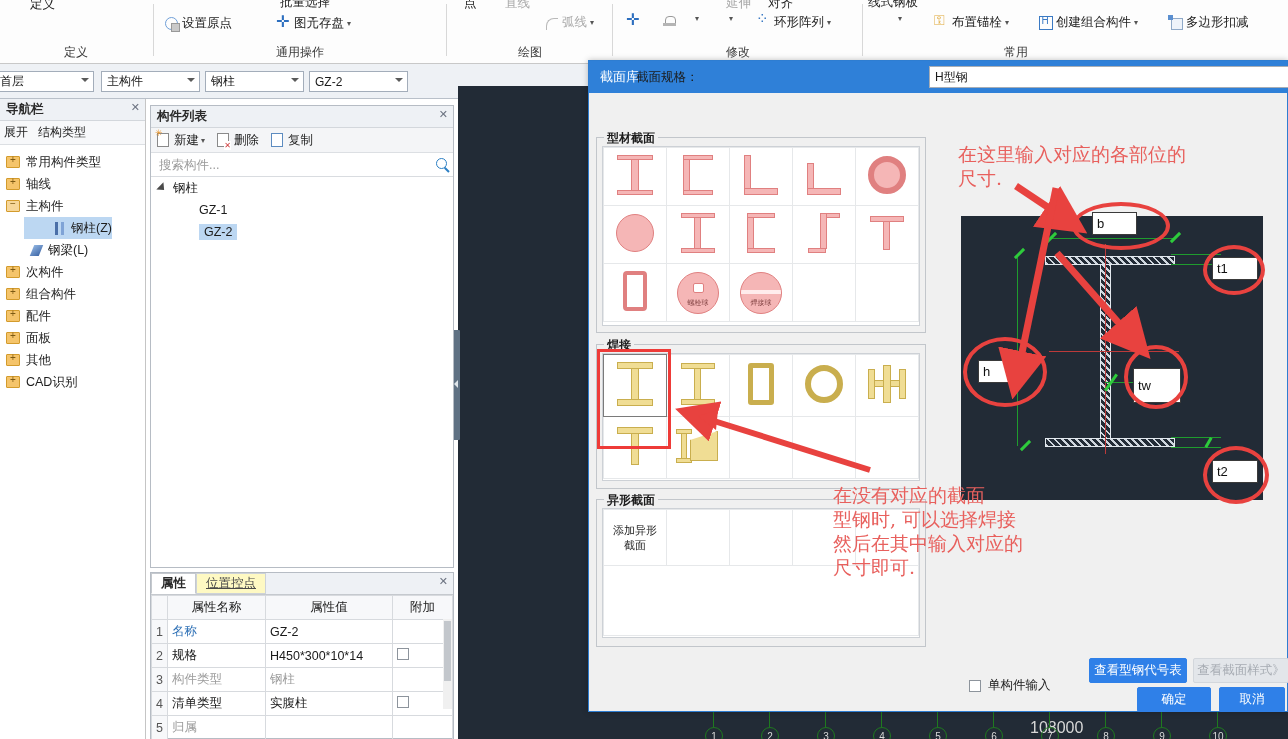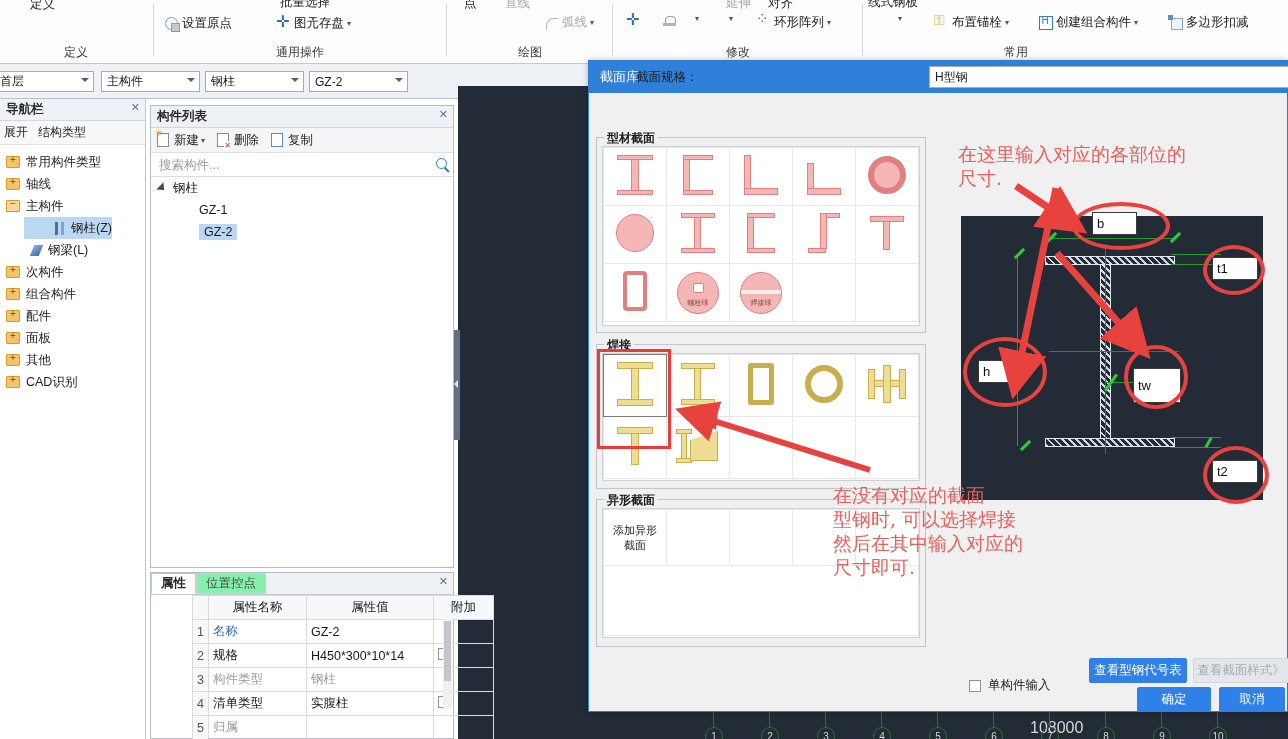--- a/index.html
+++ b/index.html
@@ -75,22 +75,22 @@
   .newdoc::after{content:"✳";position:absolute;left:-3px;top:-6px;color:#e8952b;font-size:9px;}
   .deldoc{display:inline-block;width:12px;height:14px;border:1px solid #8a8a8a;background:#fff;position:relative;margin-right:3px;}
   .deldoc::after{content:"✕";position:absolute;right:-3px;bottom:-4px;color:#cf3b3b;font-size:8px;background:#fff;}
   .copydoc{display:inline-block;width:12px;height:14px;border:1px solid #5d8cc0;background:#fff;position:relative;margin-right:3px;}
 
   
   #props { position:absolute; left:150px; top:572px; width:304px; height:167px; background:#fff; border:1px solid #b6bcc4; }
   .pr-tabs { height:22px; background:#eef1f5; display:flex; align-items:flex-end; border-bottom:1px solid #c5c9ce; position:relative;}
   .pr-tab { height:21px; padding:0 9px; display:flex; align-items:center; font-size:12.5px; color:#2a2a2a; border:1px solid transparent;}
   .pr-tab.active { background:#fff; border-color:#c5c9ce; border-bottom-color:#fff; font-weight:bold;}
-  .pr-tab.inactive { background:#86efac; border-color:#cdd2d8; color:#4a4a4a;}
-  table.prt { width:100%; border-collapse:collapse; font-size:12.5px; table-layout:fixed;margin-left:41px;}
+  .pr-tab.inactive { background:#fef9c3; border-color:#cdd2d8; color:#4a4a4a;text-decoration:underline;}
+  table.prt { width:100%; border-collapse:collapse; font-size:12.5px; table-layout:fixed;}
   table.prt th, table.prt td { border:1px solid #d7dade; height:24px; padding:0 4px; text-align:left; font-weight:normal;}
   table.prt th { background:#f7f8fa; text-align:center; color:#1b1b1b;}
   .num-col{width:16px; text-align:center; color:#555; background:#f7f8fa;}
   .attach-col{width:60px; text-align:center;}
   .gray { color:#9c9c9c; }
   .blue { color:#2c6fb5; }
   .cbx { display:inline-block; width:12px;height:12px;border:1px solid #8d949c;background:#fff;}
   .pr-scroll{position:absolute;right:1px;top:46px;width:9px;height:90px;background:#f0f0f0;}
   .pr-scroll i{position:absolute;left:1px;top:2px;width:7px;height:60px;background:#c3c7cc;display:block;}
 

